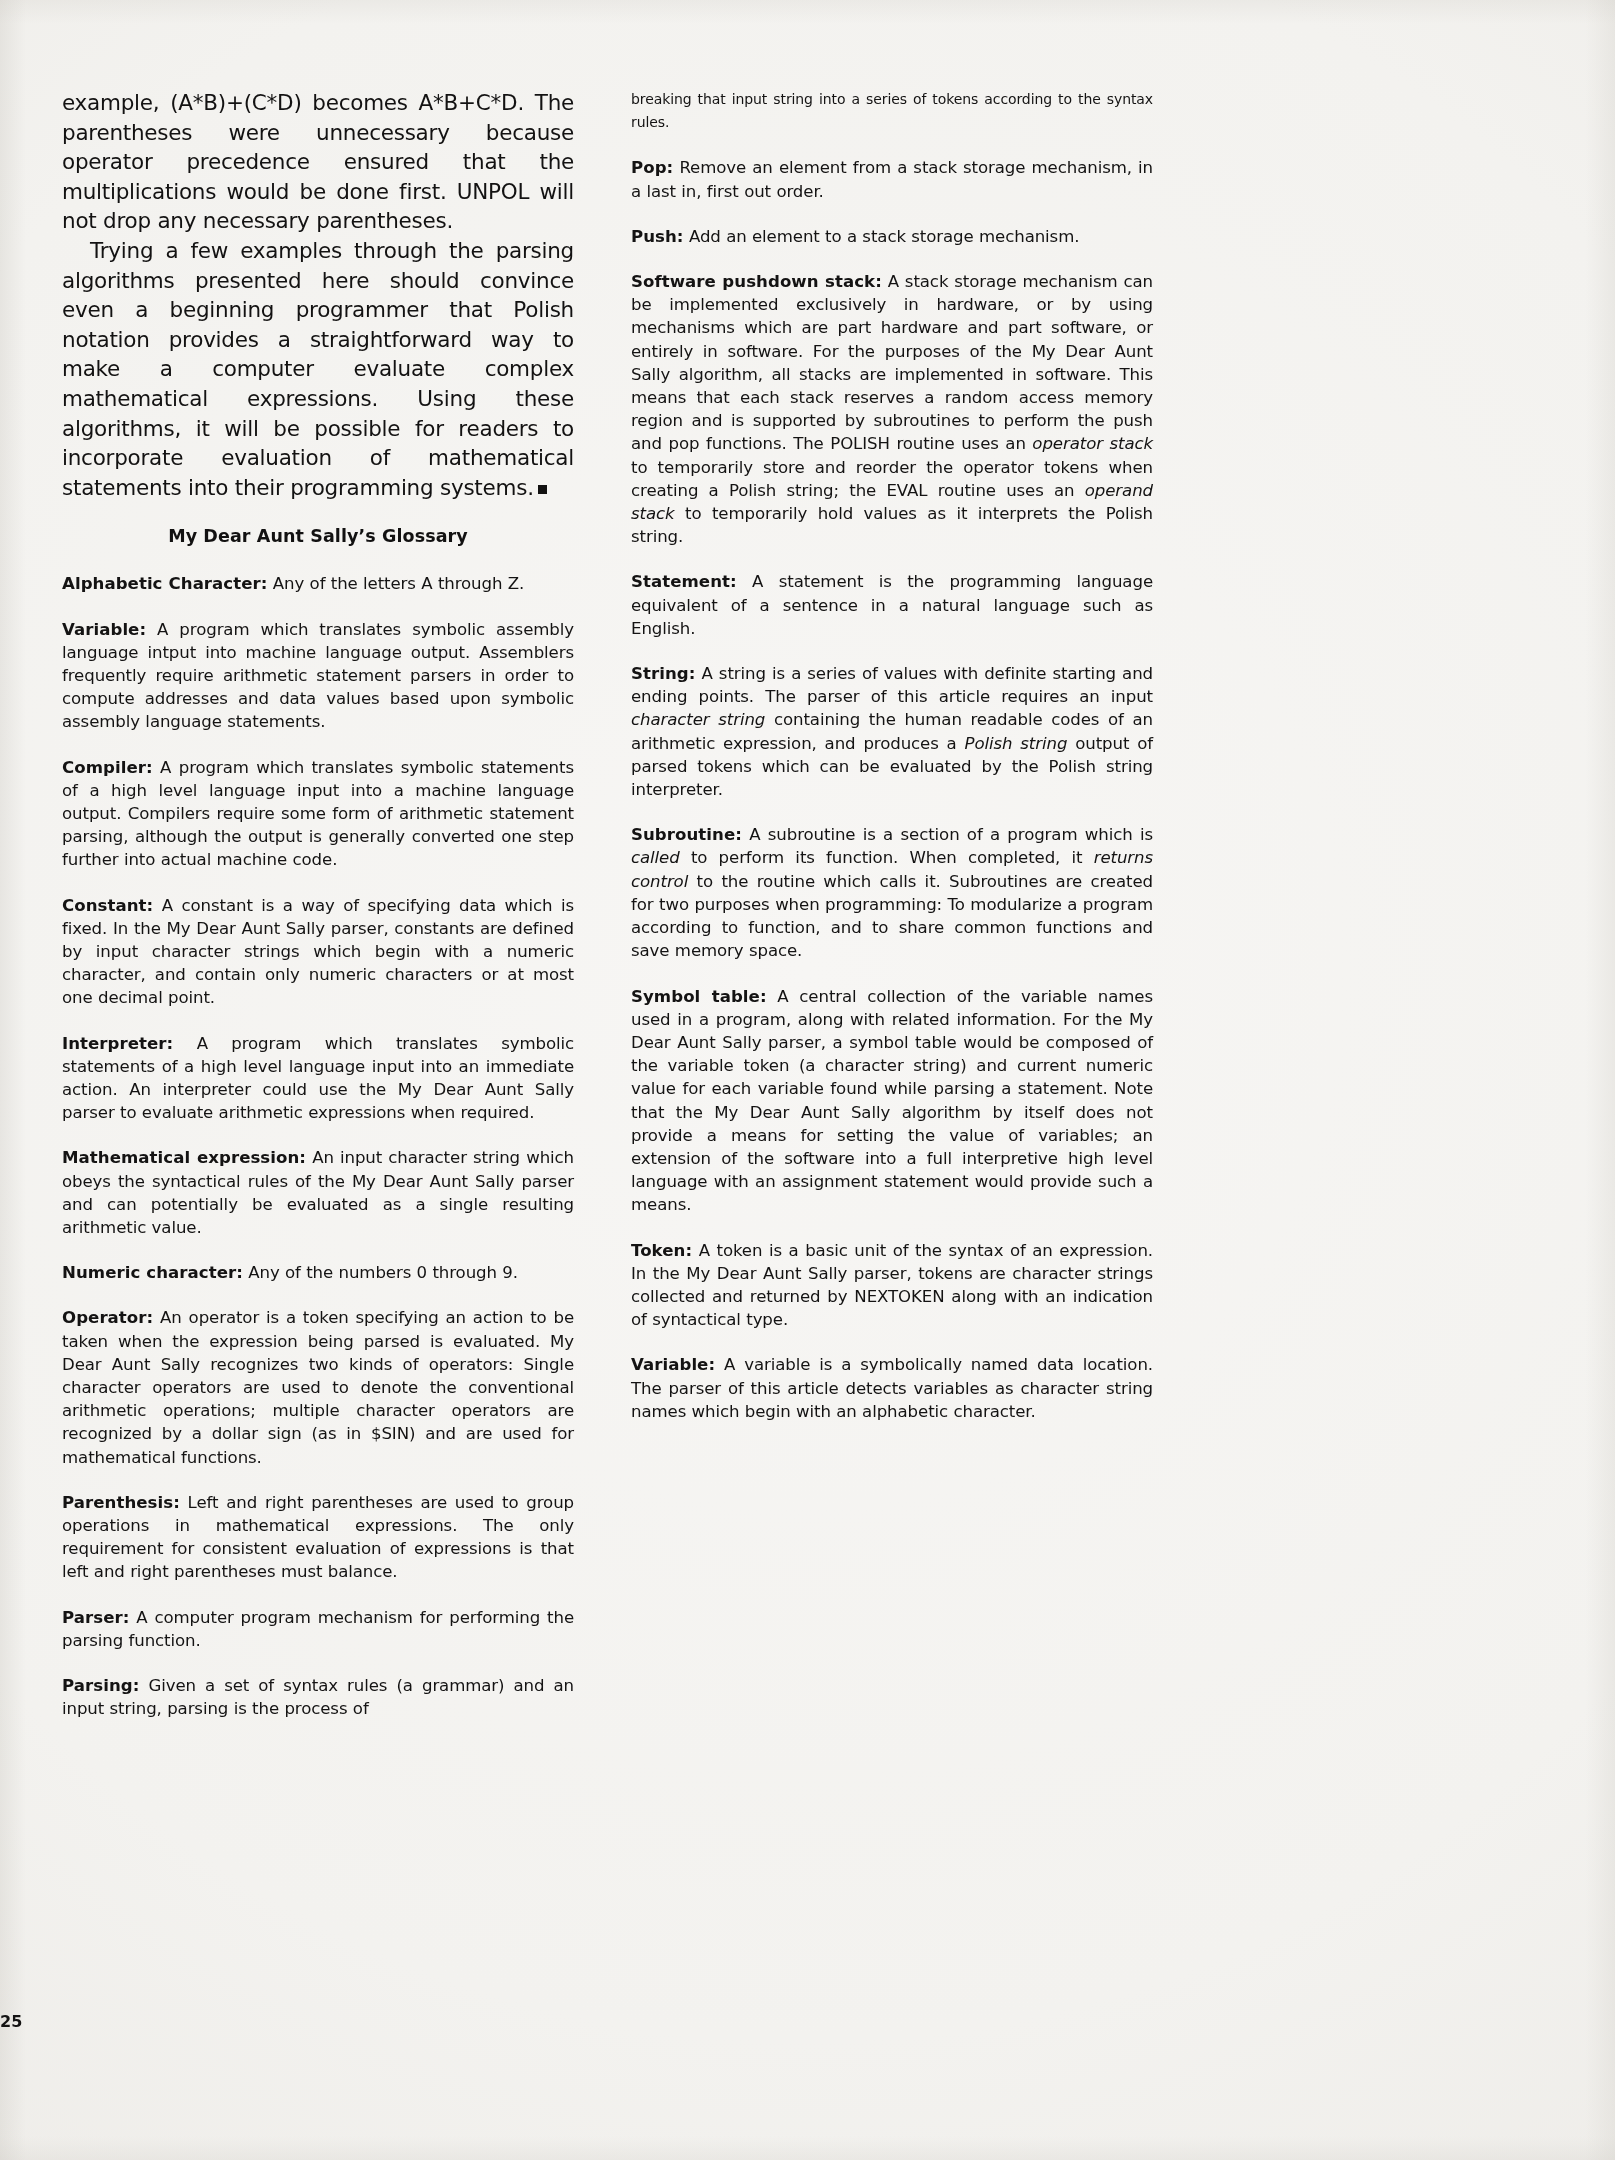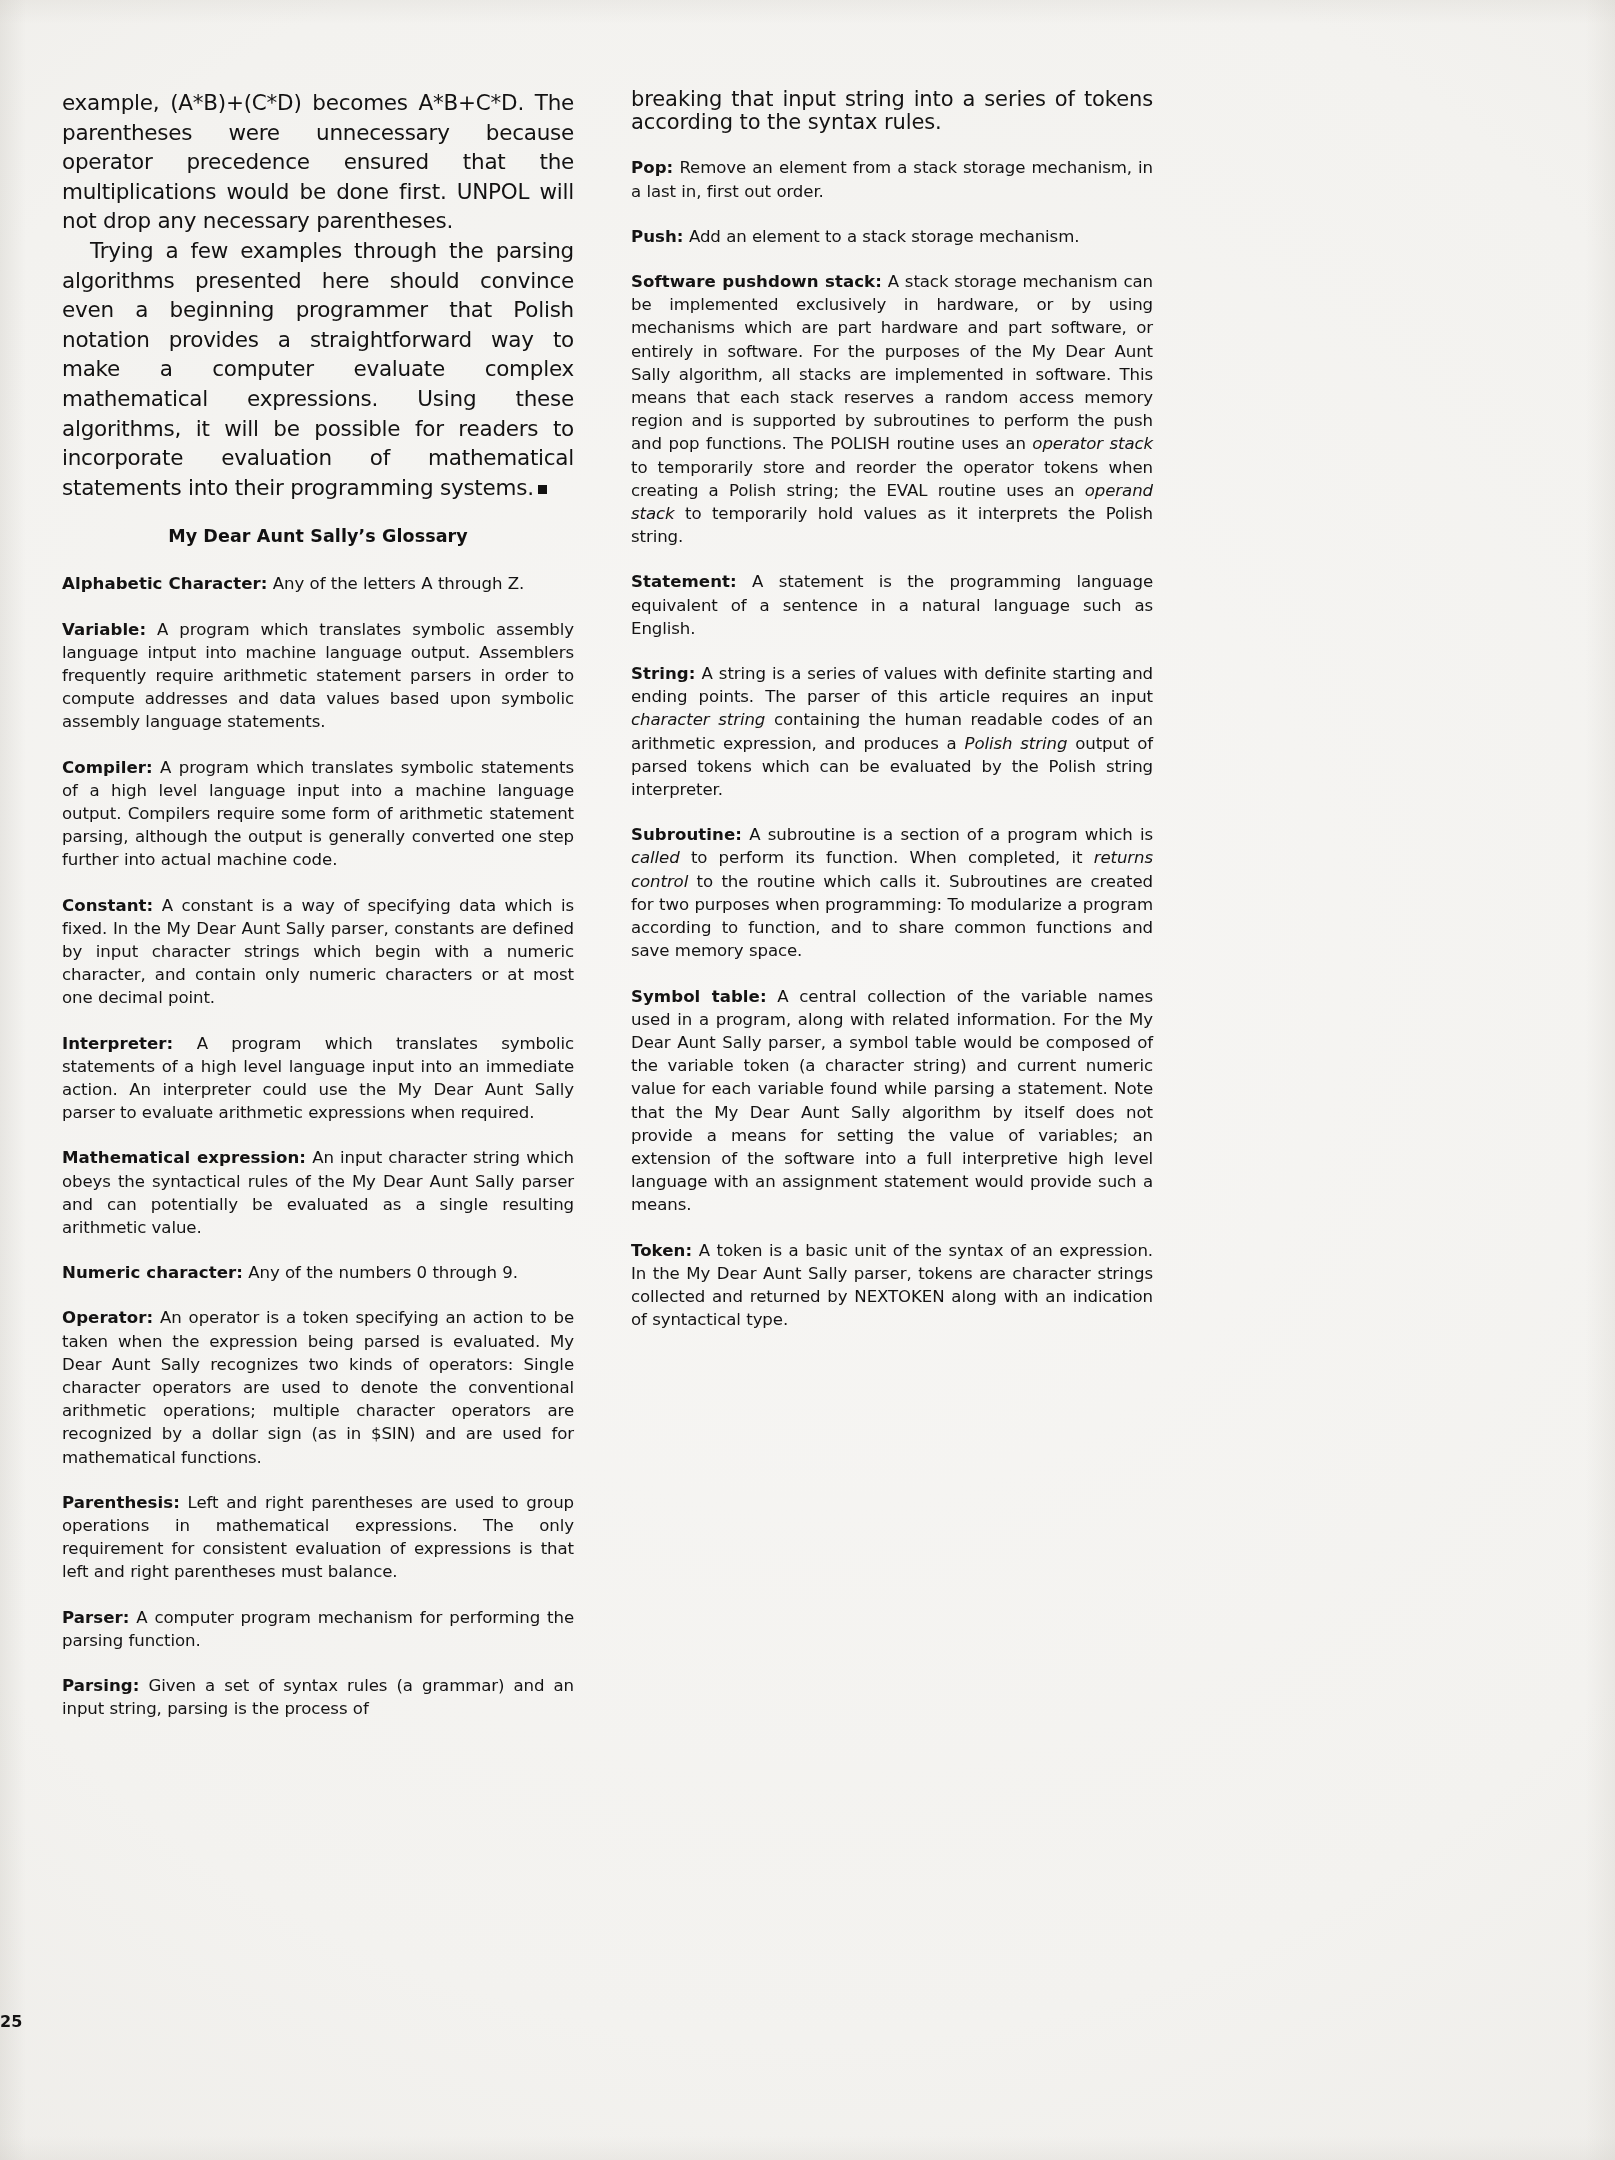--- a/index.html
+++ b/index.html
@@ -100,21 +100,21 @@
     letter-spacing: .05px;
   }
   .entry i {
     font-style: italic;
   }
 
   .col-right .entry:first-child { margin-top: 0; }
 
   .cont {
     font-family: "DejaVu Sans", sans-serif;
-    font-size: 21px;
+    font-size: 14px;
     line-height: 23.2px;
     text-align: justify;
     letter-spacing: -0.1px;
     margin: 0 0 22px 0;
     color: #141313;
   }
 
   .folio {
     position: absolute;
     left: 0;
@@ -166,20 +166,21 @@
 
       <div>
         <p class="entry"><b>Pop:</b><span> Remove an element from a stack storage mechanism, in a last in, first out order.</span></p>
         <p class="entry"><b>Push:</b><span> Add an element to a stack storage mechanism.</span></p>
         <p class="entry"><b>Software pushdown stack:</b><span><span> A stack storage mechanism can be implemented exclusively in hardware, or by using mechanisms which are part hardware and part software, or entirely in software. For the purposes of the My Dear Aunt Sally algorithm, all stacks are implemented in software. This means that each stack reserves a random access memory region and is supported by subroutines to perform the push and pop functions. The POLISH routine uses an </span><i>operator stack</i><span> to temporarily store and reorder the operator tokens when creating a Polish string; the EVAL routine uses an </span><i>operand stack</i><span> to temporarily hold values as it interprets the Polish string.</span></span></p>
         <p class="entry"><b>Statement:</b><span> A statement is the programming language equivalent of a sentence in a natural language such as English.</span></p>
         <p class="entry"><b>String:</b><span><span> A string is a series of values with definite starting and ending points. The parser of this article requires an input </span><i>character string</i><span> containing the human readable codes of an arithmetic expression, and produces a </span><i>Polish string</i><span> output of parsed tokens which can be evaluated by the Polish string interpreter.</span></span></p>
         <p class="entry"><b>Subroutine:</b><span><span> A subroutine is a section of a program which is </span><i>called</i><span> to perform its function. When completed, it </span><i>returns control</i><span> to the routine which calls it. Subroutines are created for two purposes when programming: To modularize a program according to function, and to share common functions and save memory space.</span></span></p>
         <p class="entry"><b>Symbol table:</b><span> A central collection of the variable names used in a program, along with related information. For the My Dear Aunt Sally parser, a symbol table would be composed of the variable token (a character string) and current numeric value for each variable found while parsing a statement. Note that the My Dear Aunt Sally algorithm by itself does not provide a means for setting the value of variables; an extension of the software into a full interpretive high level language with an assignment statement would provide such a means.</span></p>
         <p class="entry"><b>Token:</b><span> A token is a basic unit of the syntax of an expression. In the My Dear Aunt Sally parser, tokens are character strings collected and returned by NEXTOKEN along with an indication of syntactical type.</span></p>
+        <p class="entry"><b>Variable:</b><span> A variable is a symbolically named data location. The parser of this article detects variables as character string names which begin with an alphabetic character.</span></p>
       </div>
 
     </div>
 
   </div>
 
   <div class="folio">25</div>
 
 </div>
 

